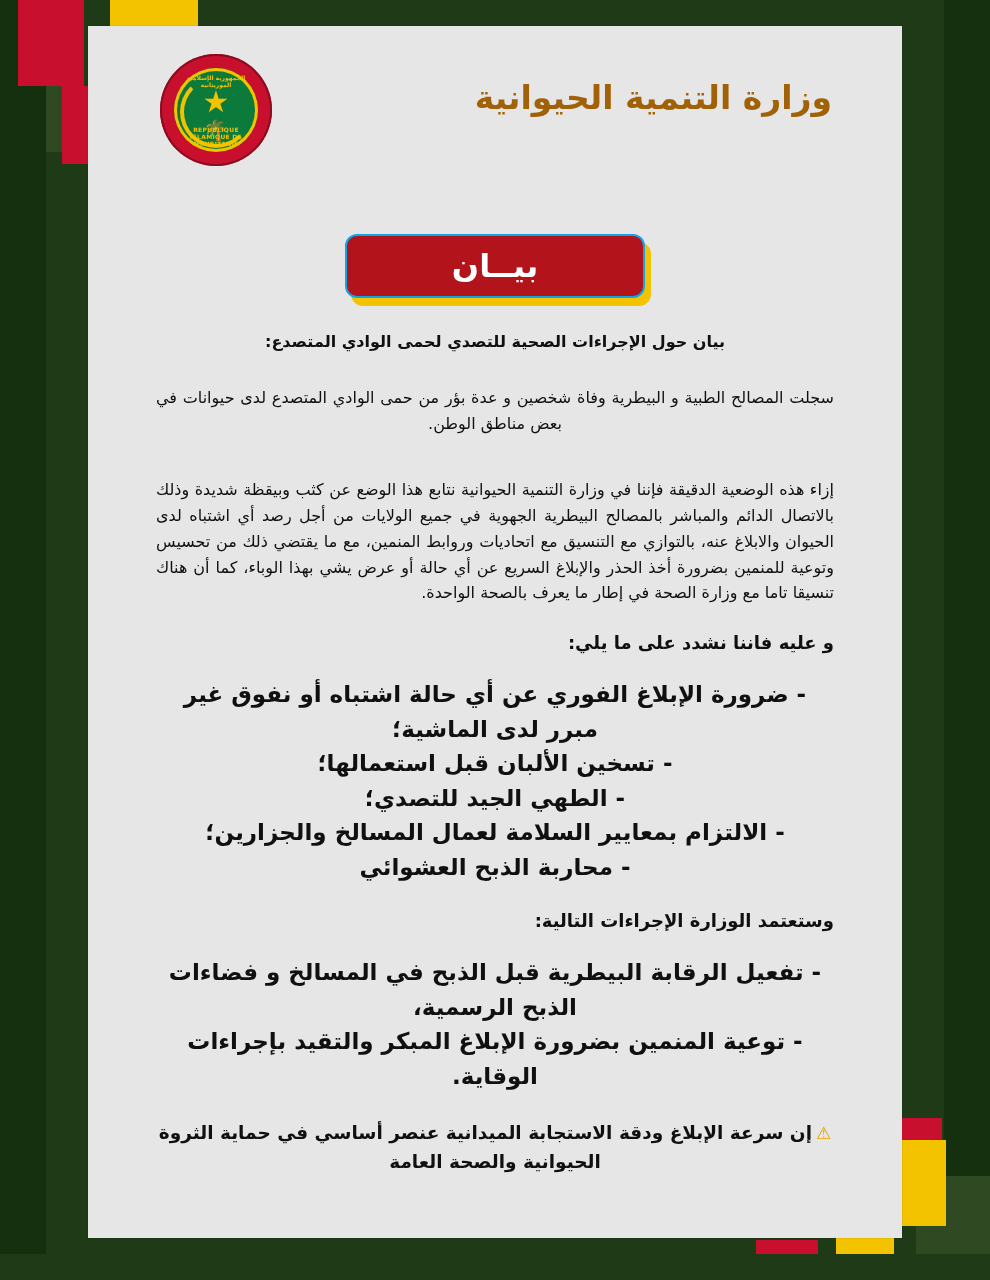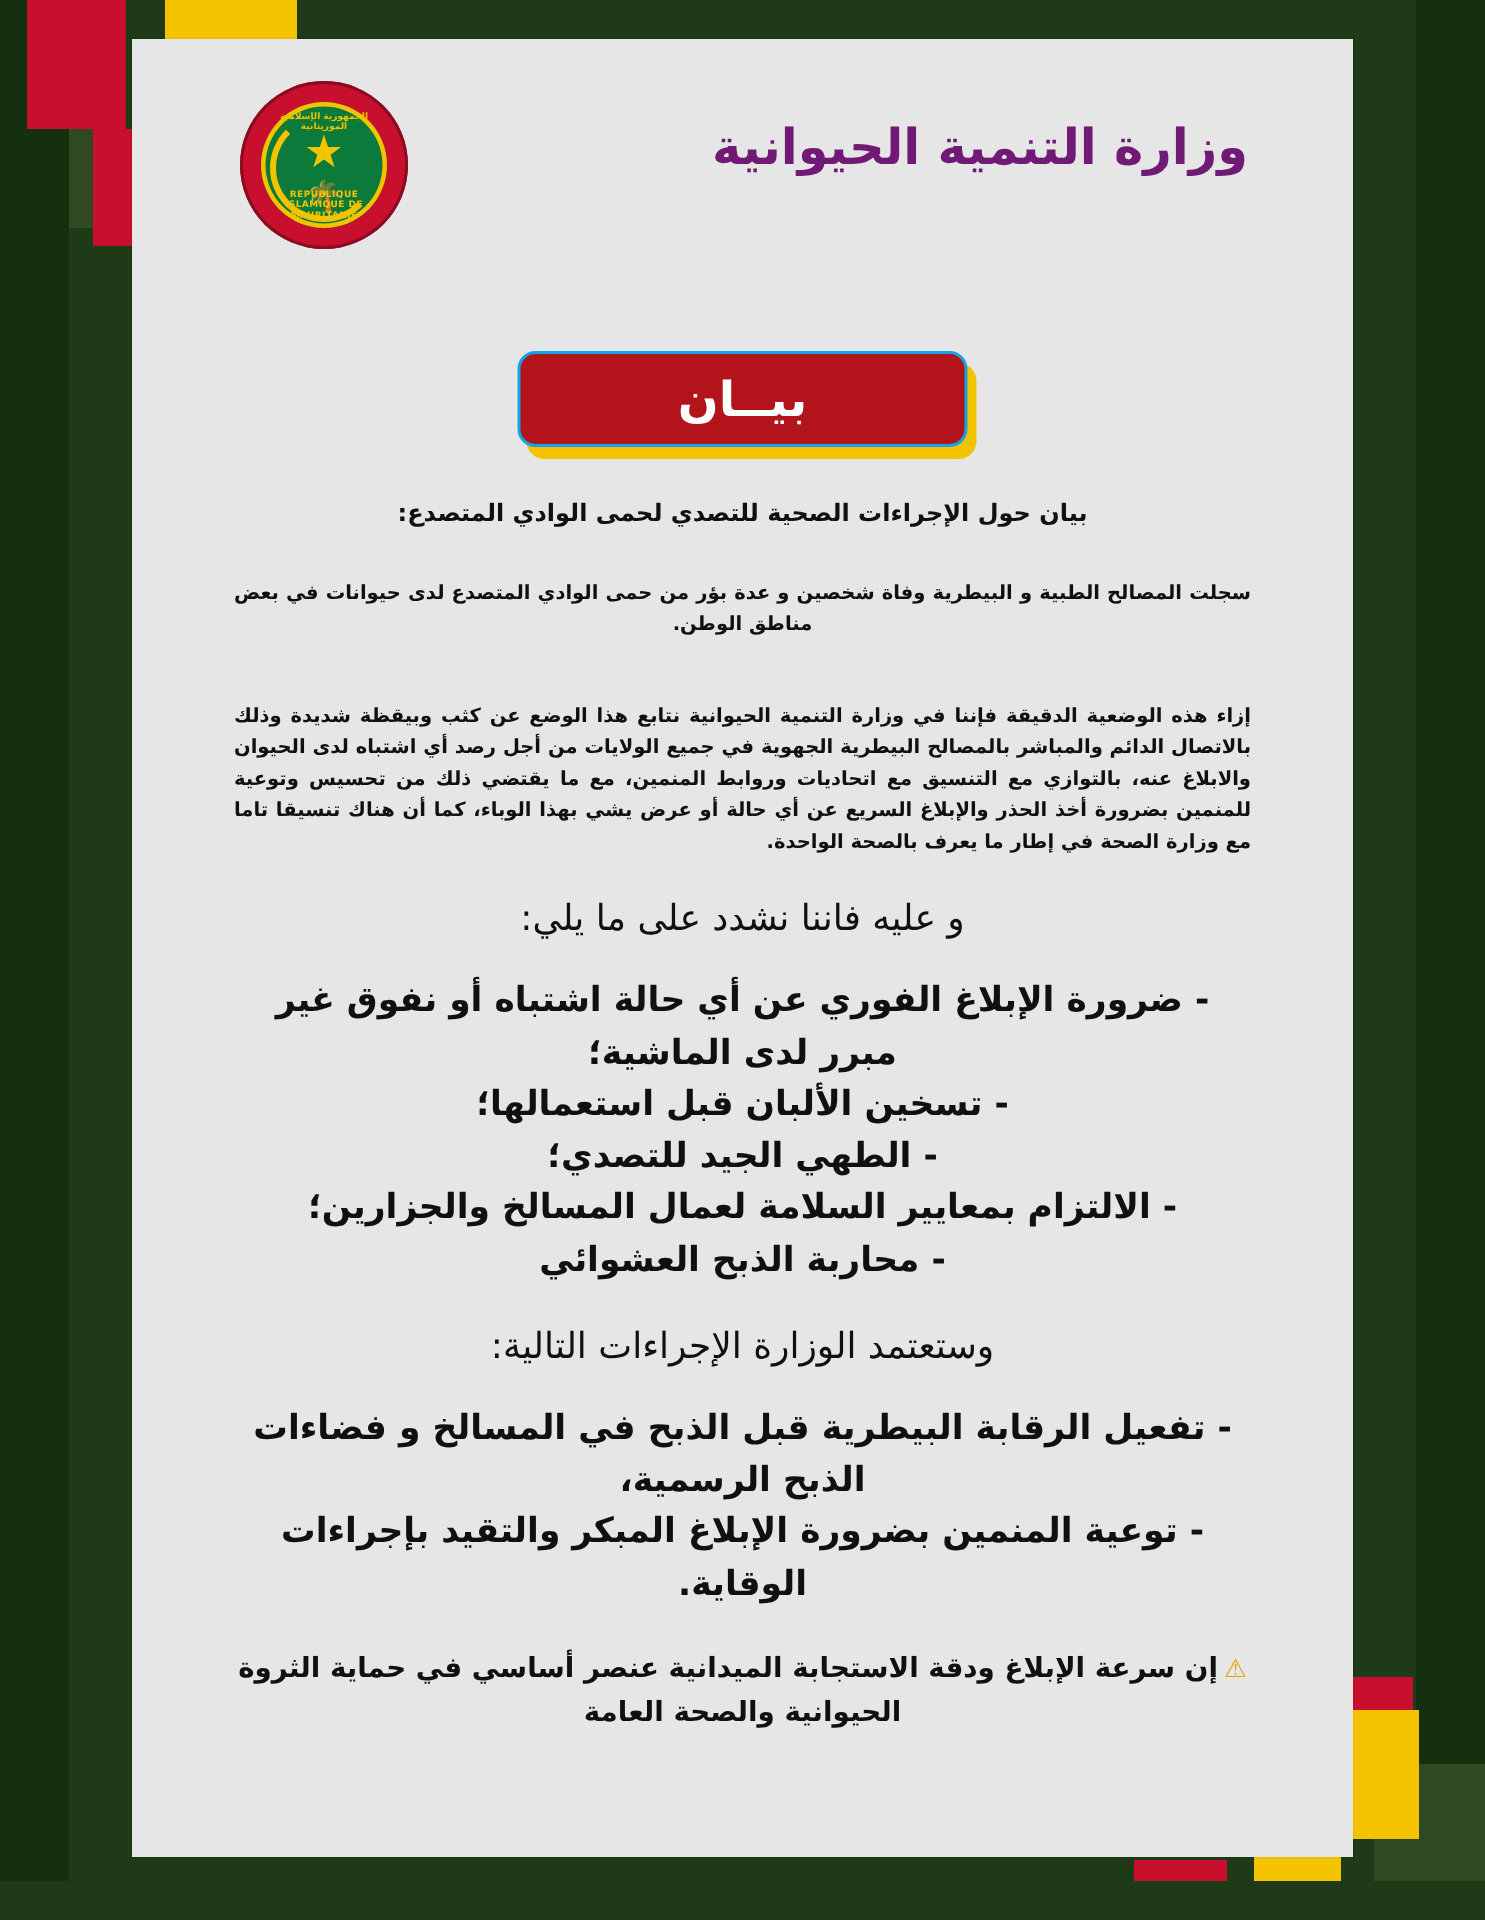--- a/index.html
+++ b/index.html
@@ -53,21 +53,21 @@
   .header {
     position: relative;
     height: 150px;
   }
   .ministry-title {
     position: absolute;
     right: 70px;
     top: 52px;
     font-size: 33px;
     font-weight: bold;
-    color: #701a75;
+    color: #a16207;
     letter-spacing: 0;
     white-space: nowrap;
   }
   .emblem {
     position: absolute;
     left: 72px;
     top: 28px;
     width: 112px;
     height: 112px;
   }
@@ -162,36 +162,35 @@
     text-align: right;
     direction: rtl;
   }
   .lead {
     font-size: 16px;
     font-weight: bold;
     text-align: center;
     margin: 0 0 34px 0;
   }
   .para {
-    font-size: 13px;
-    font-weight: bold;
+    font-size: 16px;
+    font-weight: normal;
     line-height: 1.62;
     margin: 0 0 26px 0;
     text-align: justify;
     text-align-last: center;
   }
   .para.justified {
     text-align: justify;
     text-align-last: right;
     margin-top: 40px;
   }
   .center-bold {
-    font-size: 24px;
-    font-weight: normal;
-    text-align: center;
+    font-size: 18px;
+    font-weight: bold;
     margin: 0 0 24px 0;
   }
   .list {
     list-style: none;
     margin: 0 0 26px 0;
     padding: 0;
     text-align: center;
   }
   .list li {
     font-size: 23px;

